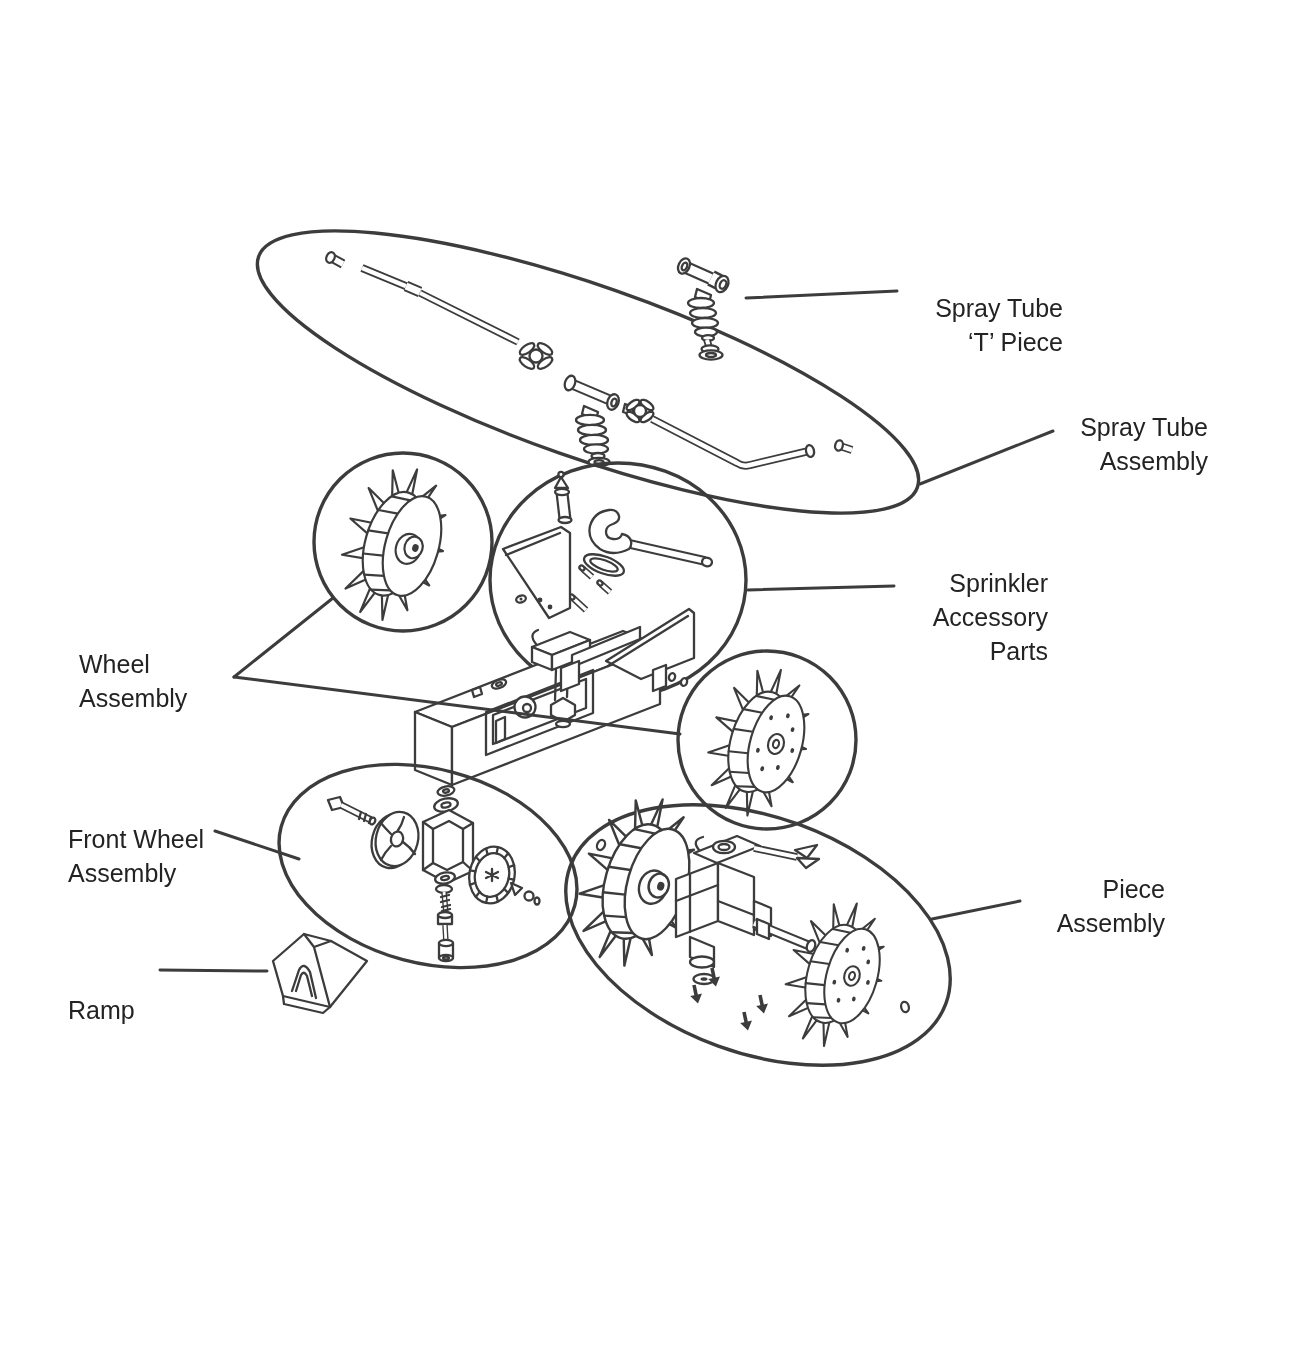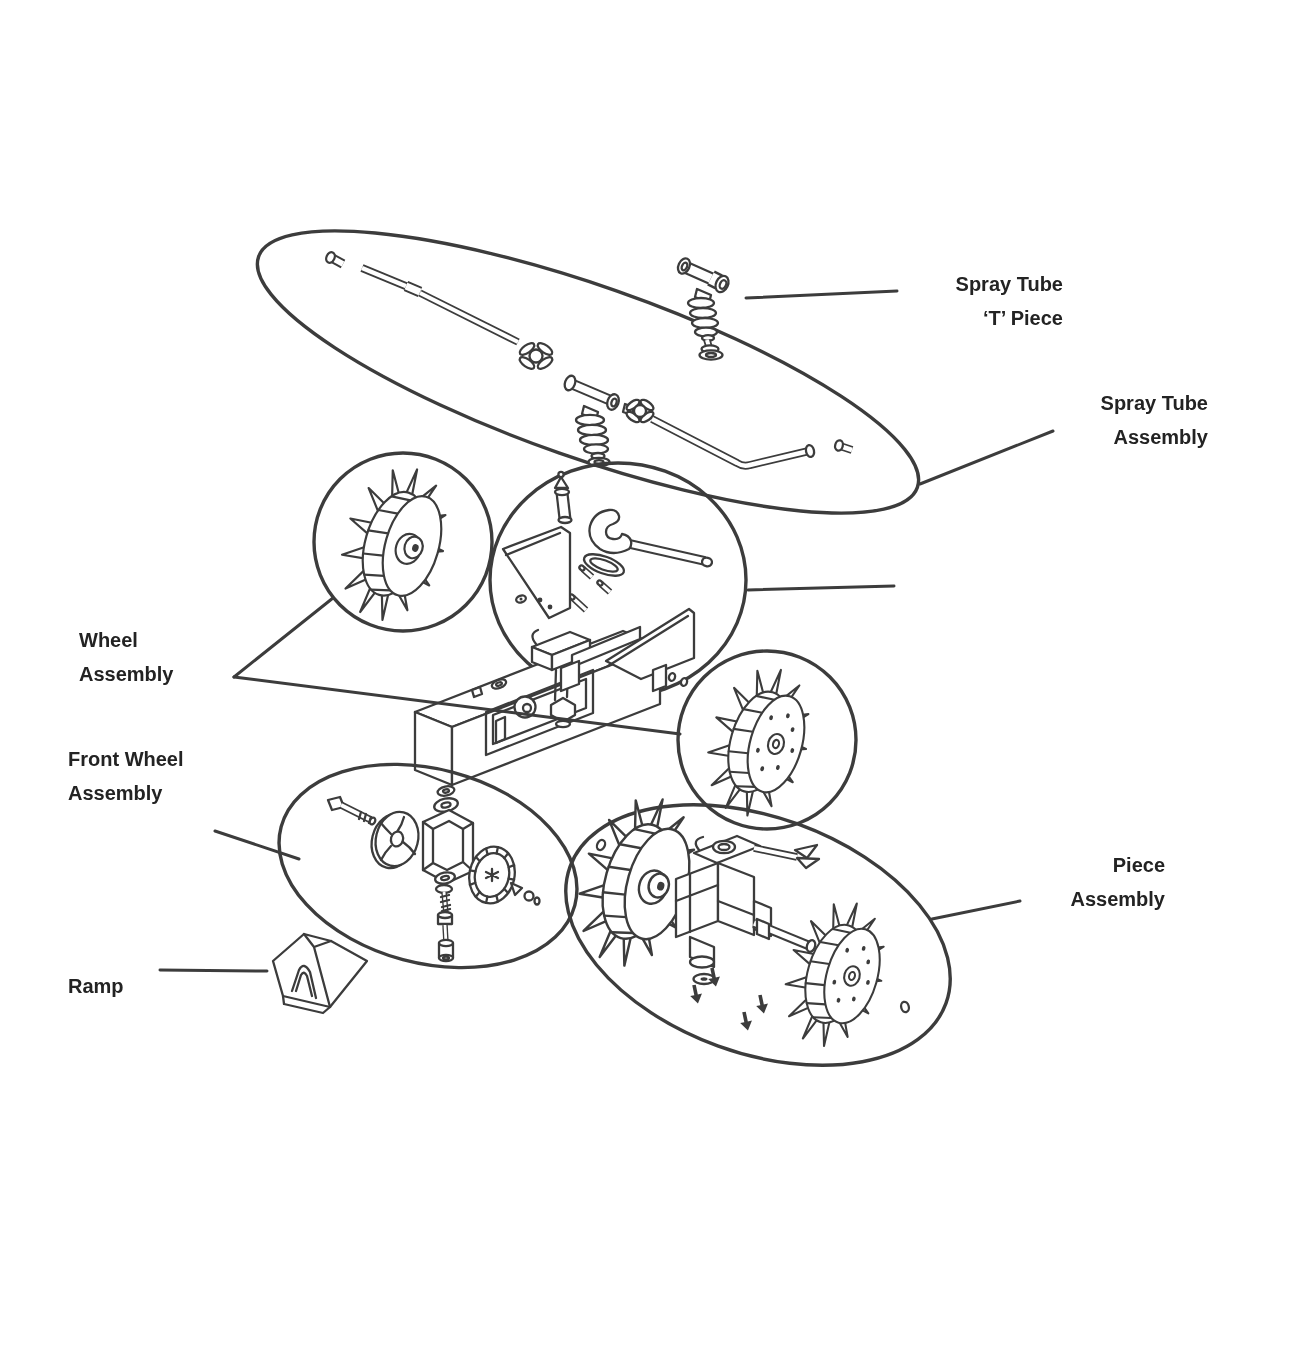--- a/index.html
+++ b/index.html
@@ -1,20 +1,20 @@
 <!DOCTYPE html>
 <html style="--background: #ffffff; --line: #3c3c3c; --text: #232323;"><head>
 <meta charset="utf-8">
 <style>
   :root{ --background:#ffffff; --line:#3c3c3c; --text:#232323; }
   html,body{margin:0;padding:0;background:var(--background);}
   .stage{position:relative;width:1290px;height:1346px;background:var(--background);
          font-family:"Liberation Sans", sans-serif;overflow:hidden;}
   .stage svg{position:absolute;left:0;top:0;}
-  .lbl{position:absolute;font-weight:bold;font-size:20px;line-height:34px;color:var(--text);white-space:nowrap;}
+  .lbl{position:absolute;font-weight:normal;font-size:25px;line-height:34px;color:var(--text);white-space:nowrap;margin-top:24px;}
   .lbl span{display:block;}
   .lbl.r{text-align:right;}
   
   .enc{fill:none;stroke:var(--line);stroke-width:3.4;}
   .ln{fill:none;stroke:var(--line);stroke-width:2.3;stroke-linecap:round;stroke-linejoin:round;}
   .lnw{fill:var(--background);stroke:var(--line);stroke-width:2.3;stroke-linejoin:round;}
   .dk{fill:var(--line);stroke:none;}
   .ldr{fill:none;stroke:var(--line);stroke-width:3;stroke-linecap:round;}
   .t12o{fill:none;stroke:var(--line);stroke-width:13;}  .t12i{fill:none;stroke:var(--background);stroke-width:8.5;}
   .t14o{fill:none;stroke:var(--line);stroke-width:17;}  .t14i{fill:none;stroke:var(--background);stroke-width:12;}
@@ -451,25 +451,30 @@
 </svg>
 
 <div class="lbl r" style="right:227px;top:267px;">
   <span>Spray Tube</span>
   <span>‘T’ Piece</span>
 </div>
 <div class="lbl r" style="right:82px;top:386px;">
   <span>Spray Tube</span>
   <span>Assembly</span>
 </div>
+<div class="lbl r" style="right:242px;top:542px;">
+  <span>Sprinkler</span>
+  <span>Accessory</span>
+  <span>Parts</span>
+</div>
 <div class="lbl" style="left:79px;top:623px;">
   <span>Wheel</span>
   <span>Assembly</span>
 </div>
-<div class="lbl" style="left:68px;top:742px;">
+<div class="lbl" style="left:68px;top:798px;">
   <span>Front Wheel</span>
   <span>Assembly</span>
 </div>
 <div class="lbl r" style="right:125px;top:848px;">
   <span>Piece</span>
   <span>Assembly</span>
 </div>
 <div class="lbl" style="left:68px;top:969px;">
   <span>Ramp</span>
 </div>

